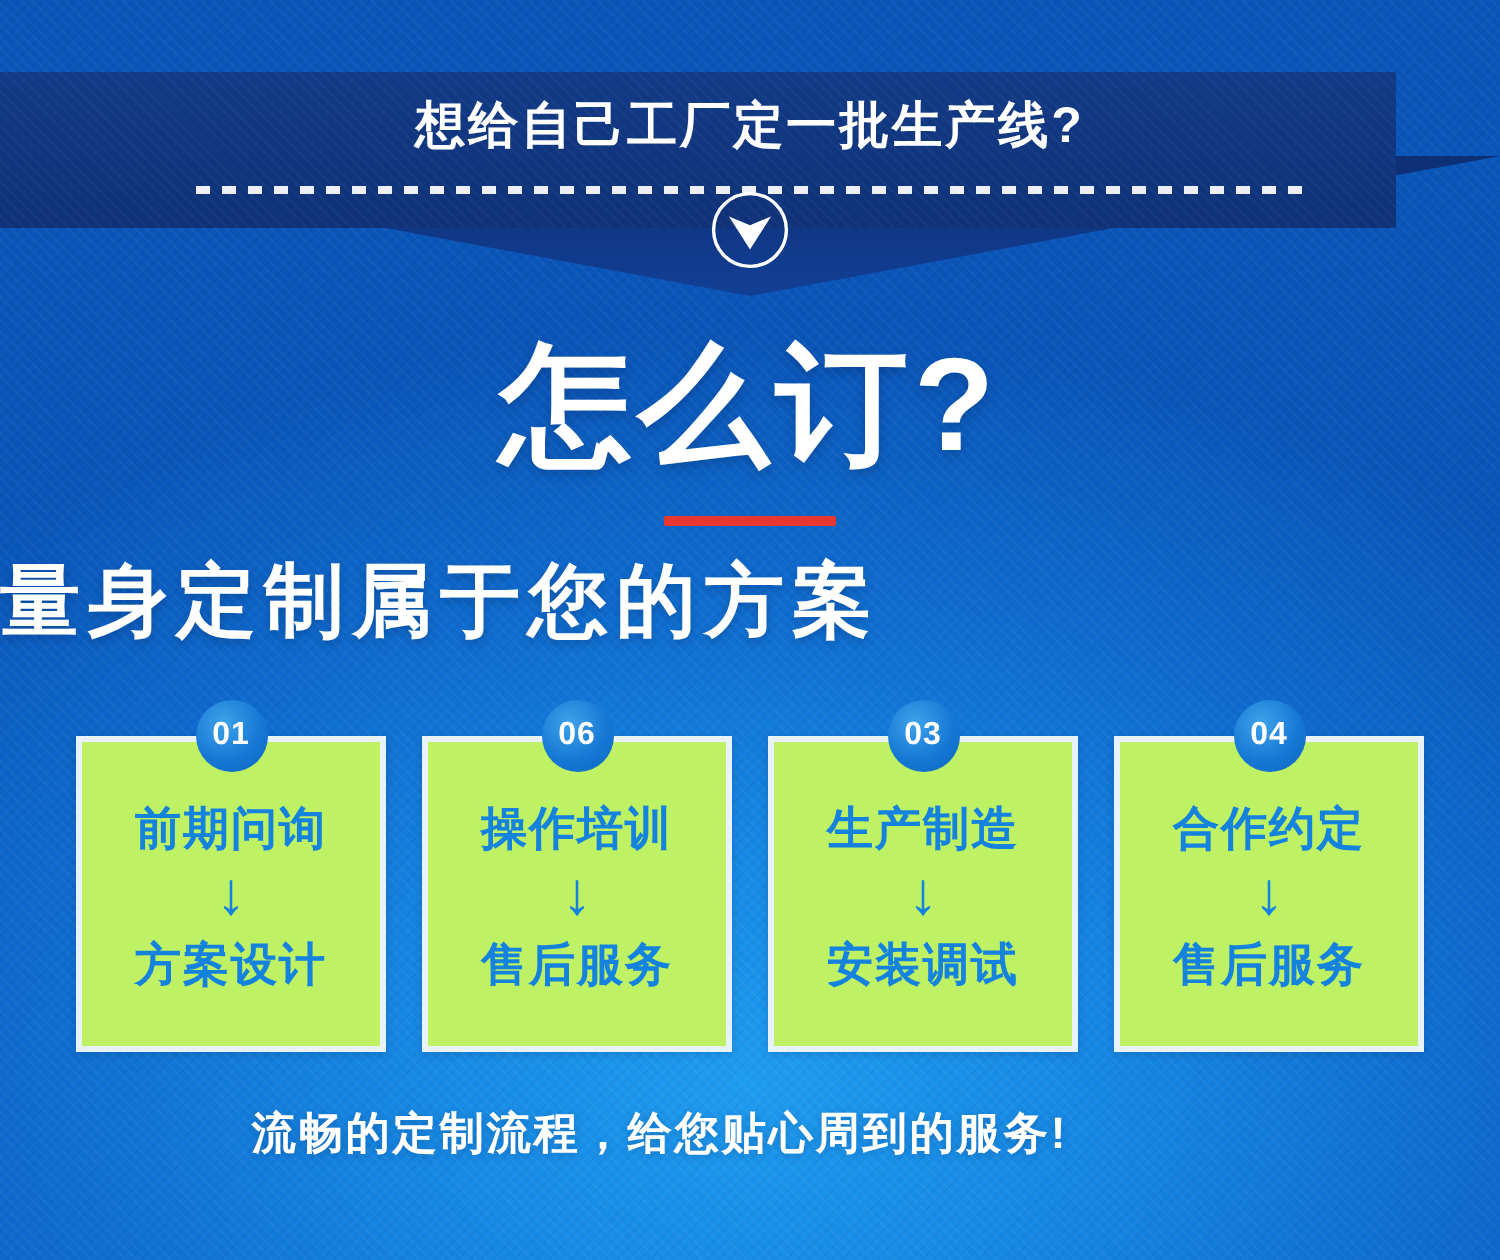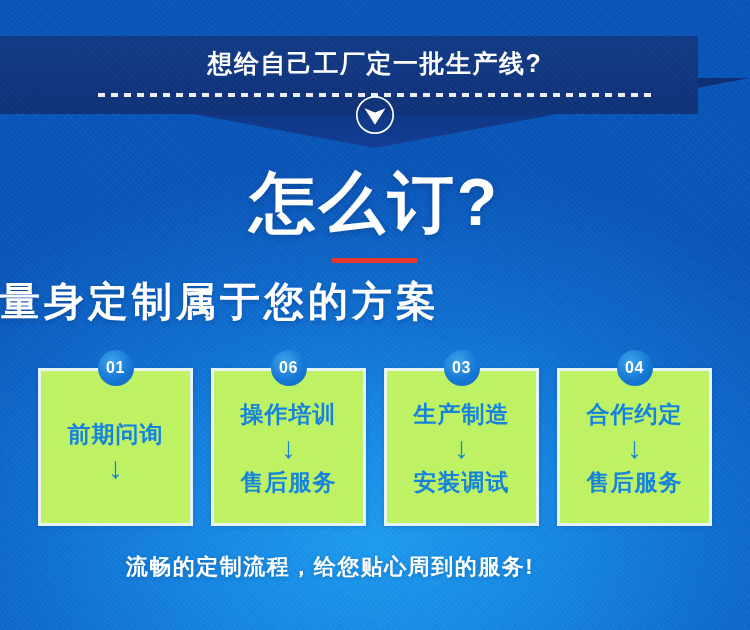--- a/index.html
+++ b/index.html
@@ -251,20 +251,21 @@
   <div class="headline">怎么订?</div>
   <div class="headline-rule"></div>
   <div class="subhead">量身定制属于您的方案</div>
 
   <div class="cards">
 
     <div class="card">
       <div class="card-badge">01</div>
       <div class="card-text-top">前期问询</div>
       <div class="card-arrow">↓</div>
+      <div class="card-text-bottom">方案设计</div>
     </div>
 
     <div class="card">
       <div class="card-badge">06</div>
       <div class="card-text-top">操作培训</div>
       <div class="card-arrow">↓</div>
       <div class="card-text-bottom">售后服务</div>
     </div>
 
     <div class="card">

